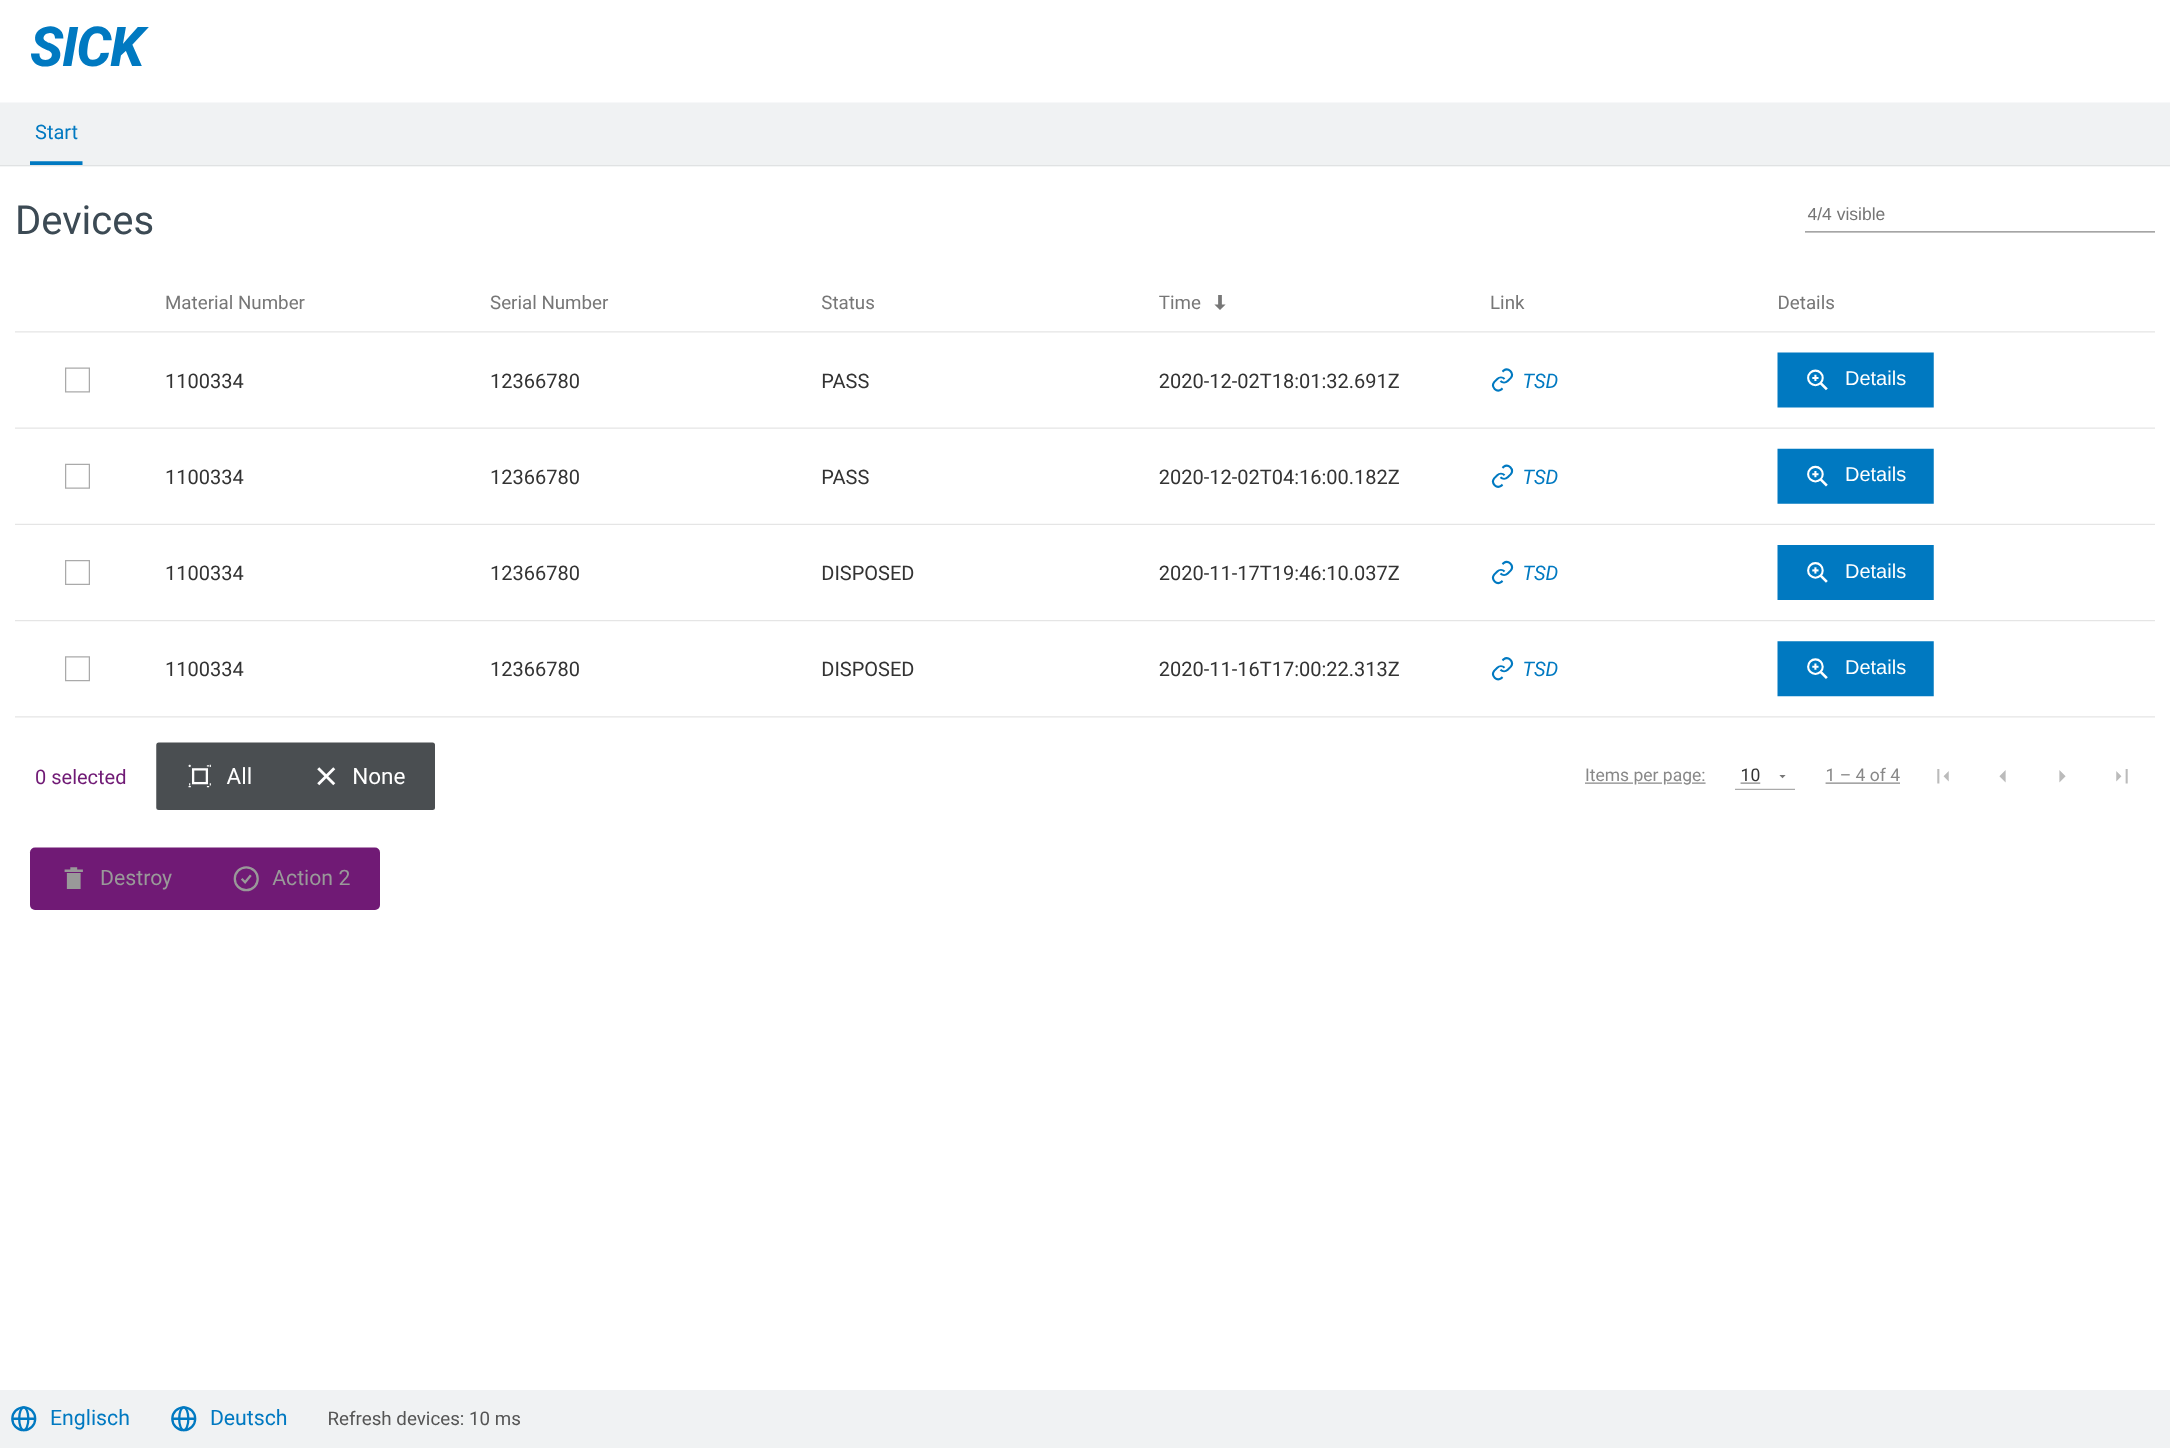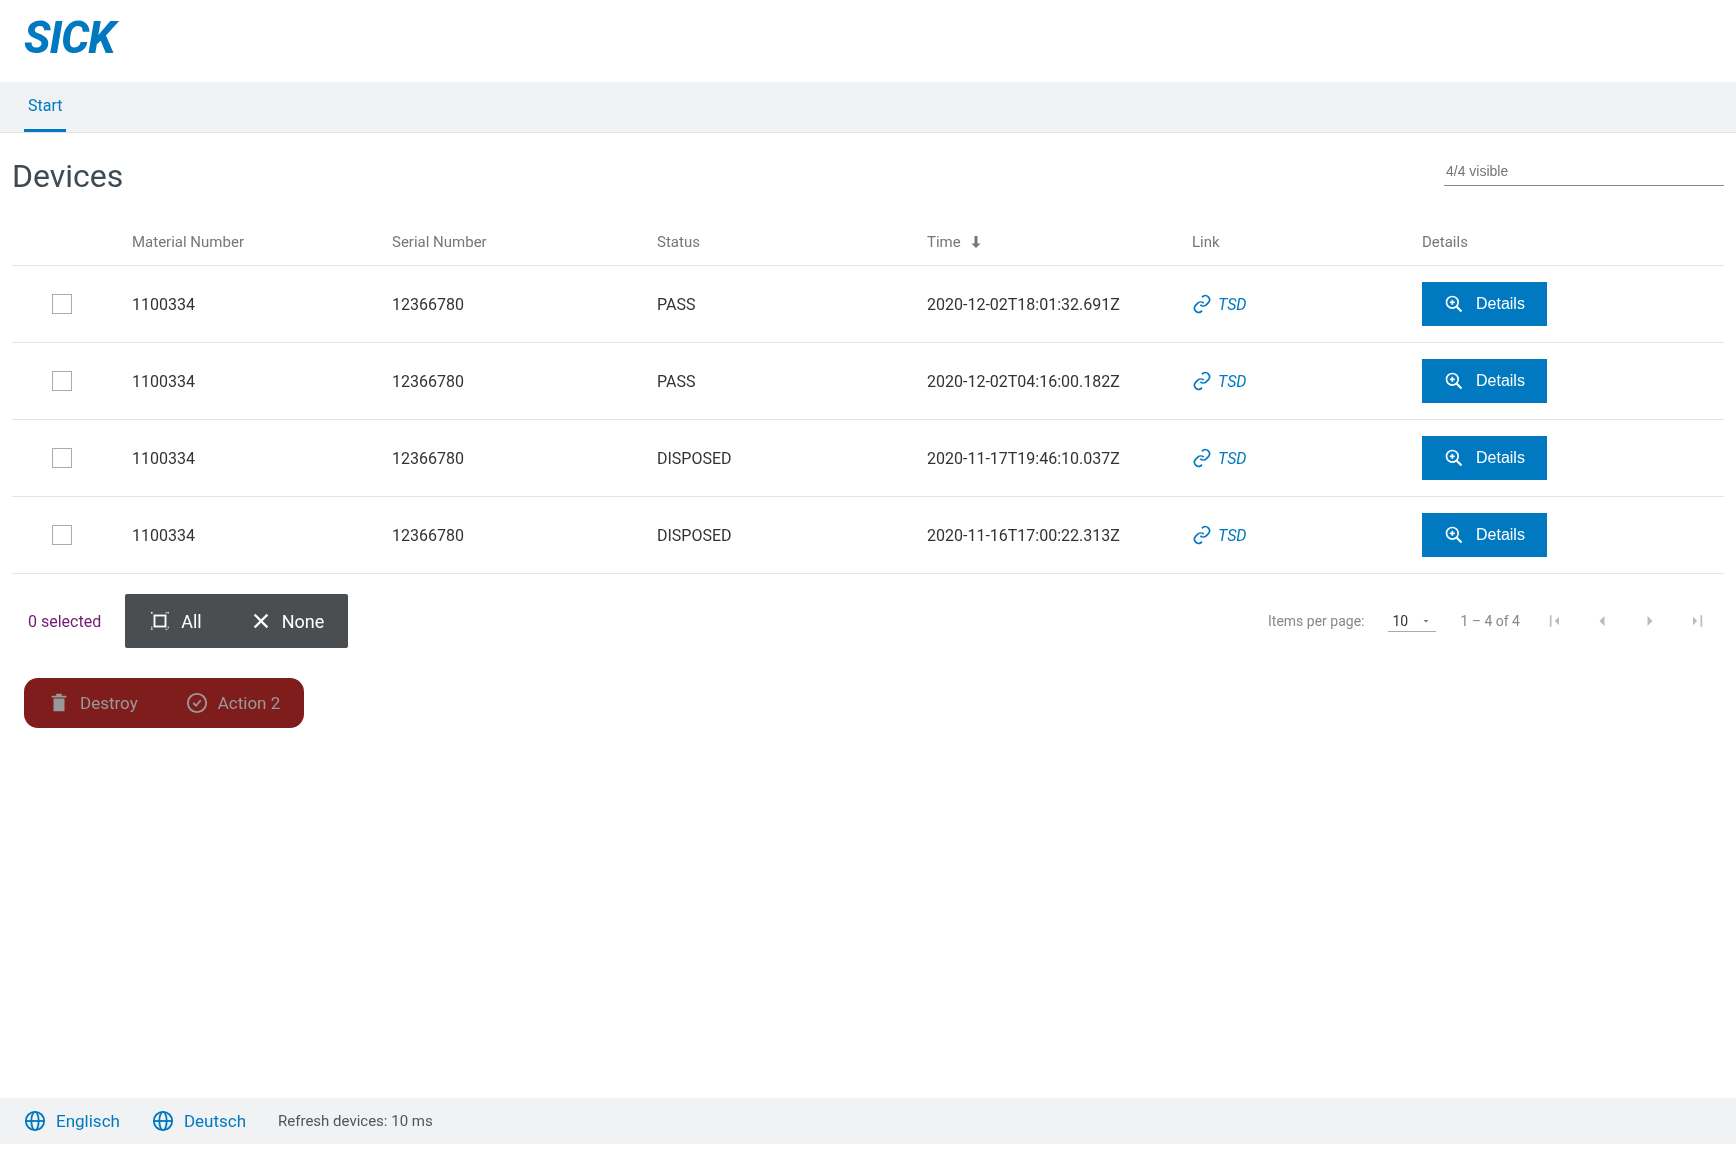--- a/index.html
+++ b/index.html
@@ -30,28 +30,28 @@
 .link-icon-svg { width: 20px; height: 20px; }
 .link-text { color: #0079c1; font-size: 16px; font-style: italic; }
 .details-btn { background: #0079c1; color: #fff; border: none; padding: 12px 22px; font-size: 16px; font-weight: 500; display: flex; align-items: center; gap: 12px; cursor: pointer; }
 .details-btn svg { width: 20px; height: 20px; fill: #fff; }
 .below-table { display: flex; align-items: center; justify-content: space-between; padding: 20px 16px 10px 16px; }
 .below-left { display: flex; align-items: center; gap: 24px; }
 .sel-count { font-size: 16px; color: #701a75; }
 .sel-btns { background: #4a4e51; border-radius: 2px; display: flex; align-items: center; padding: 0; }
 .sel-btn { display: flex; align-items: center; gap: 10px; padding: 16px 24px; color: #fff; font-size: 18px; cursor: pointer; }
 .sel-btn svg { width: 22px; height: 22px; fill: #fff; }
-.pagination { display: flex; align-items: center; gap: 24px; color: #888; font-size: 14px; }
+.pagination { display: flex; align-items: center; gap: 24px; color: #888; font-size: 14px; text-decoration: underline; }
 .pag-select { display: flex; align-items: center; gap: 6px; border-bottom: 1px solid #aaa; padding: 2px 4px; color: #333; cursor: pointer; min-width: 48px; justify-content: space-between; }
 .pag-nav { display: flex; align-items: center; gap: 28px; }
 .pag-icon { width: 20px; height: 20px; fill: #bbb; cursor: pointer; }
-.actions-bar { margin: 20px 12px; display: inline-flex; background: #7f1d1d; border-radius: 14px; }
+.actions-bar { margin: 20px 12px; display: inline-flex; background: #701a75; border-radius: 4px; }
 .action-btn { display: flex; align-items: center; gap: 10px; padding: 14px 24px; color: #999; font-size: 17px; cursor: pointer; }
 .action-btn svg { width: 22px; height: 22px; fill: #999; }
-.footer { position: fixed; bottom: 16px; left: 0; right: 0; background: #f0f2f3; padding: 12px 24px; display: flex; align-items: center; gap: 32px; }
+.footer { position: fixed; bottom: 2px; left: 0; right: 0; background: #f0f2f3; padding: 12px 8px; display: flex; align-items: center; gap: 32px; }
 .lang-btn { display: flex; align-items: center; gap: 10px; color: #0079c1; font-size: 17px; cursor: pointer; }
 .lang-btn svg { width: 22px; height: 22px; }
 .footer-status { color: #555; font-size: 15px; }
 .arrow-down-svg { width: 18px; height: 18px; }
 </style>
 </head>
 <body>
 
 <div class="header">
   <div class="logo">SICK</div>

